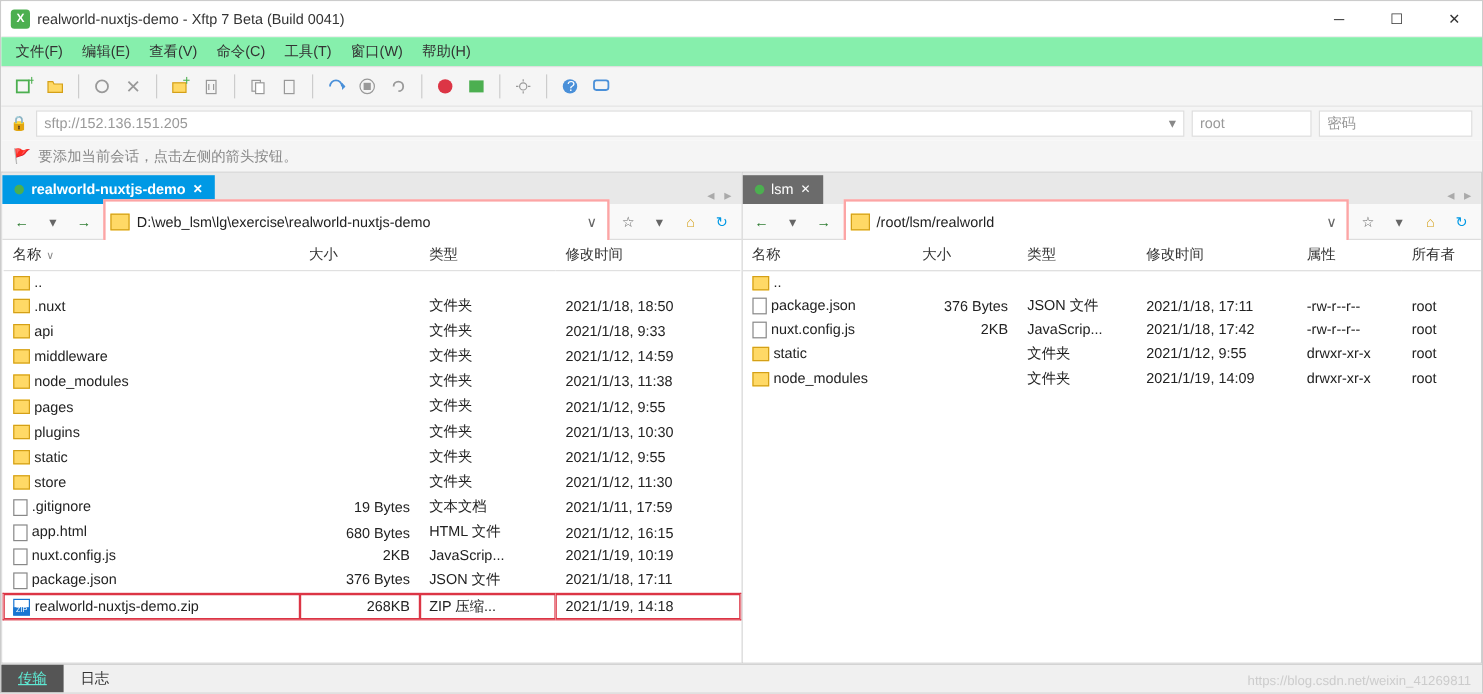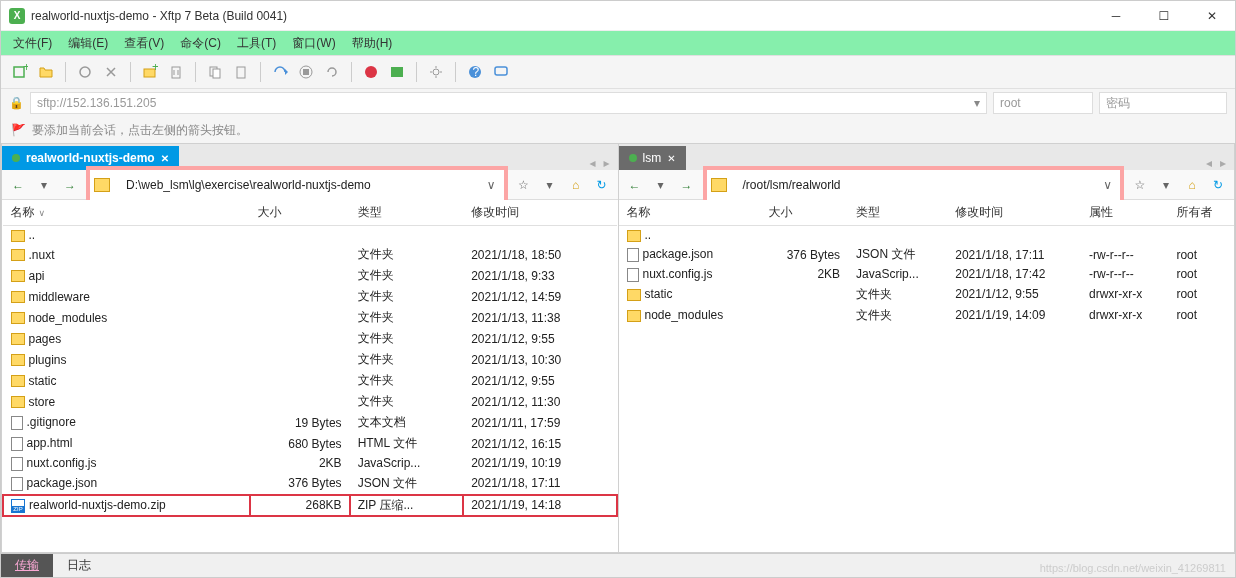--- a/index.html
+++ b/index.html
@@ -29,37 +29,37 @@
 .tab.active-local { background: #0099e5; color: #fff; font-weight: bold; }
 .tab.inactive-remote { background: #6b6b6b; color: #fff; }
 .tab .dot { width: 8px; height: 8px; border-radius: 50%; }
 .tab .dot.green { background: #4caf50; }
 .tab .close { font-size: 10px; }
 .tabbar .spacer { flex: 1; }
 .tabbar .nav { display: flex; gap: 8px; padding: 0 8px; color: #aaa; }
 .navbar { height: 30px; display: flex; align-items: center; padding: 0 6px; gap: 6px; background: #f9f9f9; border-bottom: 1px solid #ddd; }
 .navbtn { width: 20px; height: 20px; display: flex; align-items: center; justify-content: center; color: #666; cursor: pointer; }
 .navbtn.green { color: #2e7d32; }
-.pathbox { flex: 1; height: 38px; border: 4px solid #fca5a5; background: #fff; display: flex; align-items: center; padding: 0 4px; gap: 10px; }
+.pathbox { flex: 1; height: 38px; border: 2px solid #fca5a5; background: #fff; display: flex; align-items: center; padding: 0 4px; }
 .pathbox .ficon { width: 16px; height: 14px; background: #ffd966; border: 1px solid #d4a017; margin-right: 6px; }
 .pathbox .ptext { flex: 1; color: #222; }
 .pathbox .drop { color: #666; padding: 0 4px; }
 .nav-right { display: flex; gap: 6px; align-items: center; }
 .filegrid { flex: 1; overflow: auto; background: #fff; }
 .filegrid table { width: 100%; border-collapse: collapse; }
 .filegrid th { text-align: left; padding: 4px 8px; font-weight: normal; color: #333; background: #fff; border-bottom: 1px solid #e0e0e0; position: sticky; top: 0; }
 .filegrid th .sort { font-size: 9px; color: #888; margin-left: 4px; }
 .filegrid td { padding: 2px 8px; color: #222; white-space: nowrap; }
 .ficon-s { display: inline-block; width: 14px; height: 12px; background: #ffd966; border: 1px solid #d4a017; margin-right: 4px; vertical-align: middle; }
 .ficon-file { display: inline-block; width: 12px; height: 14px; background: #fff; border: 1px solid #888; margin-right: 4px; vertical-align: middle; }
 .ficon-zip { display: inline-block; width: 14px; height: 14px; background: #fff; border: 1px solid #1976d2; margin-right: 4px; vertical-align: middle; position: relative; }
 .ficon-zip::after { content: "ZIP"; position: absolute; bottom: -1px; left: -1px; right: -1px; background: #1976d2; color: #fff; font-size: 6px; line-height: 7px; text-align: center; }
 .statusbar { height: 24px; background: #f0f0f0; border-top: 1px solid #ccc; display: flex; align-items: center; }
 .statusbar .stab { padding: 0 14px; height: 100%; display: flex; align-items: center; cursor: pointer; color: #333; }
-.statusbar .stab.active { background: #555; color: #f9a8d4; text-decoration: underline; }
+.statusbar .stab.active { background: #555; color: #5eead4; text-decoration: underline; }
 .watermark { position: absolute; right: 10px; bottom: 4px; color: #ccc; font-size: 11px; pointer-events: none; }
 .col-size { text-align: right; }
 svg { display: block; }
 </style>
 </head>
 <body>
 
 <div class="titlebar">
   <div class="app-icon">X</div>
   <div class="title">realworld-nuxtjs-demo - Xftp 7 Beta (Build 0041)</div>

